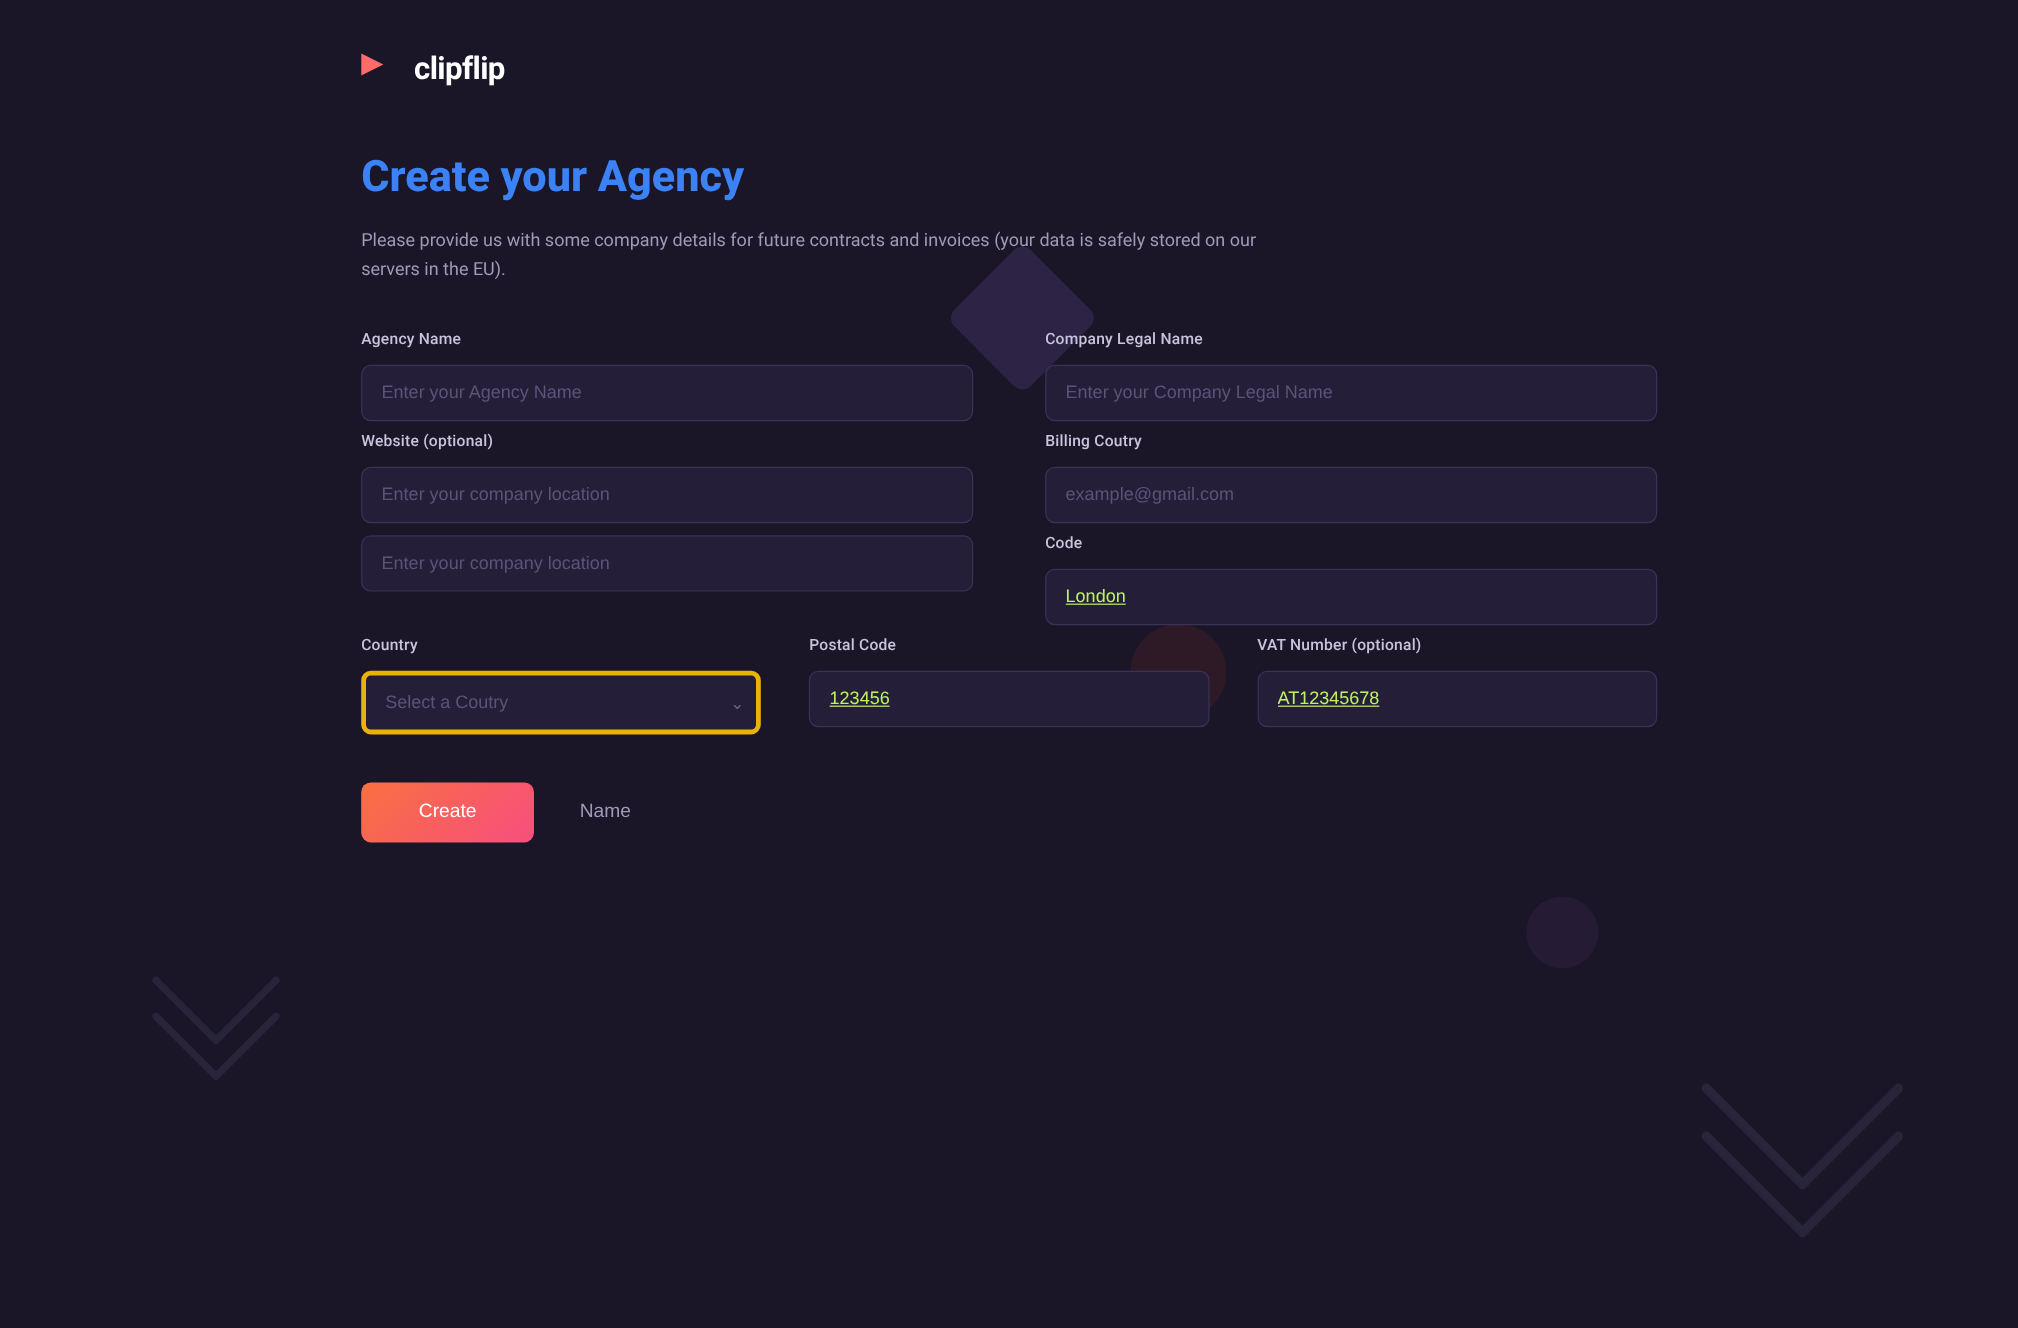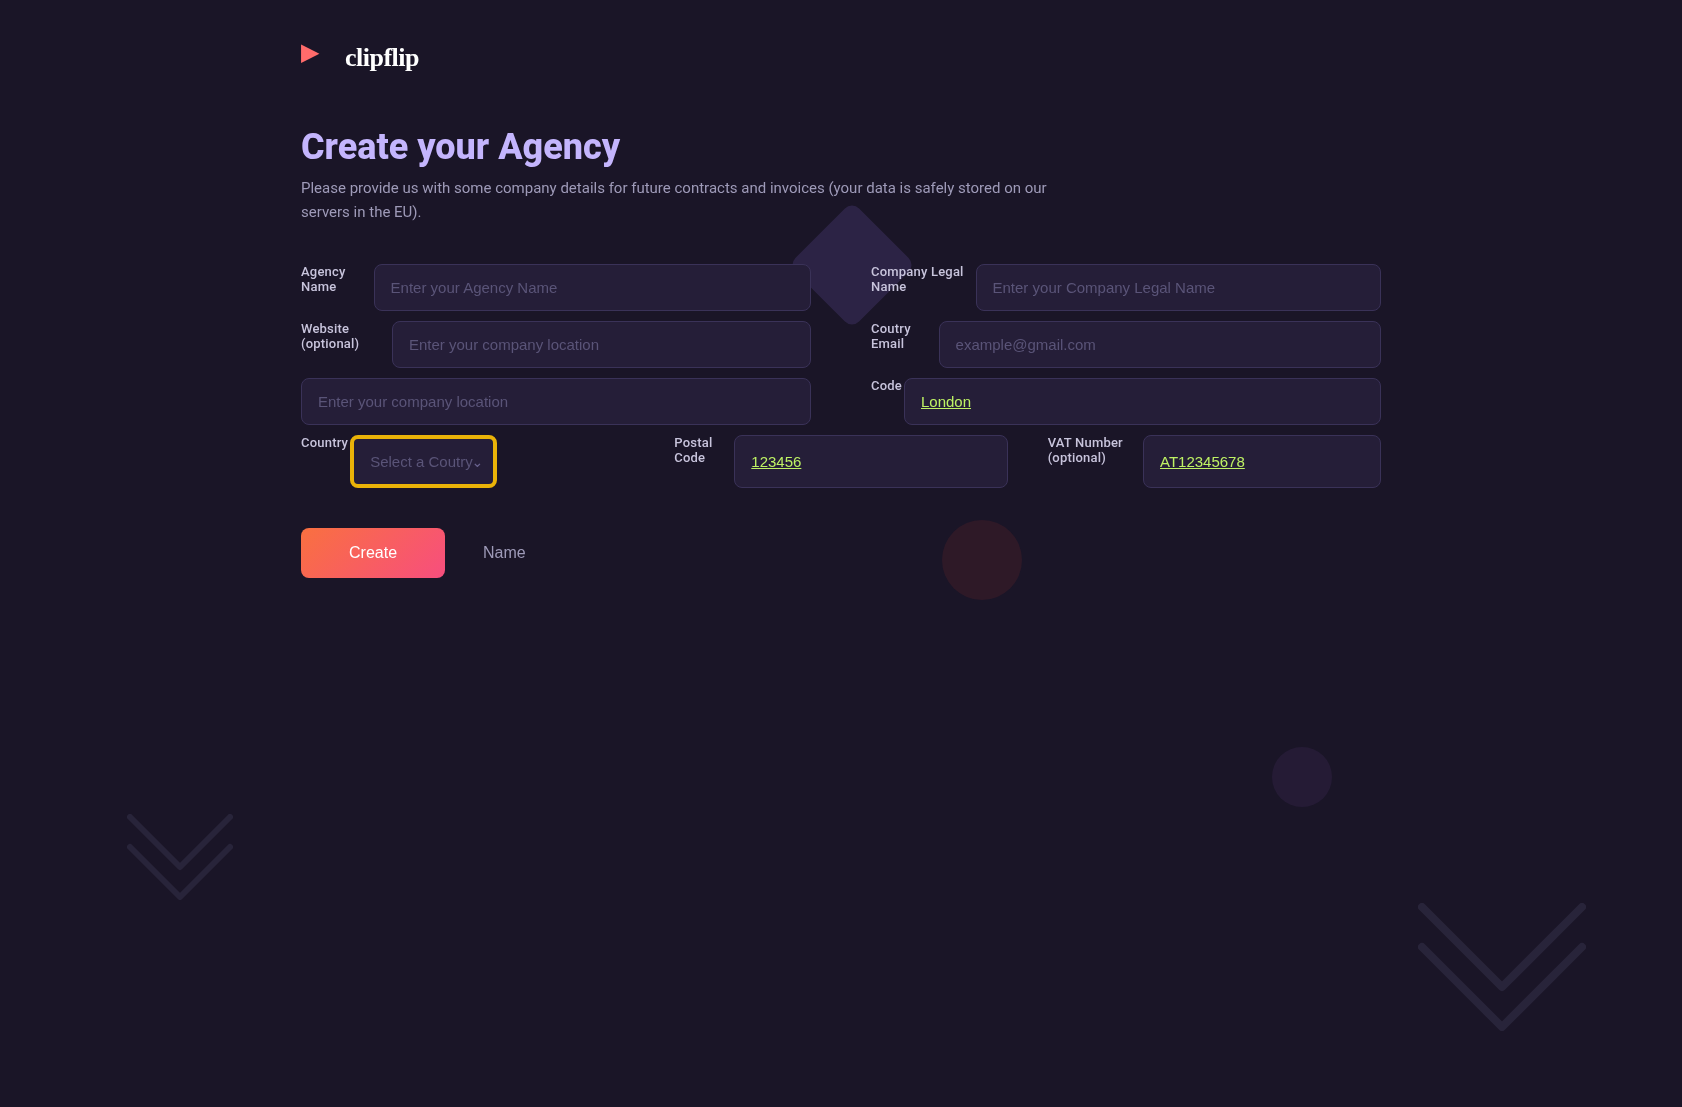--- a/index.html
+++ b/index.html
@@ -98,46 +98,45 @@
       color: #ff6b6b;
       font-size: 24px;
       line-height: 1;
     }
 
     .logo-text {
       font-size: 26px;
       font-weight: 700;
       color: #ffffff;
       letter-spacing: -0.5px;
-      font-family: Liberation Serif, serif;
     }
 
     
     .page-header {
       margin-bottom: 40px;
     }
 
     .page-title {
       font-size: 36px;
       font-weight: 800;
-      color: #c4b5fd;
-      margin-bottom: 8px;
+      color: #3b82f6;
+      margin-bottom: 20px;
     }
 
     .page-subtitle {
       font-size: 15px;
       color: #9e9ab8;
       max-width: 780px;
       line-height: 1.6;
     }
 
     .form-group {
       display: flex;
-      flex-direction: row;
-      gap: 2px;
+      flex-direction: column;
+      gap: 13px;
     }
 
     .form-label {
       font-size: 13px;
       font-weight: 500;
       color: #c8c4dc;
       letter-spacing: 0.2px;
     }
 
     .form-input {
@@ -274,21 +273,21 @@
         <input type="text" class="form-input" placeholder="Enter your Company Legal Name" style="">
       </div>
     </div>
 
     <div class="form-row" style="margin-top: 8px;">
       <div class="form-group">
         <label class="form-label">Website (optional)</label>
         <input type="text" class="form-input" placeholder="Enter your company location" style="">
       </div>
       <div class="form-group">
-        <label class="form-label">Coutry Email</label>
+        <label class="form-label">Billing Coutry</label>
         <input type="email" class="form-input" placeholder="example@gmail.com" style="">
       </div>
     </div>
 
     <div class="form-row" style="margin-top: 8px;">
       <div class="form-group">
         <input type="text" class="form-input" placeholder="Enter your company location" style="">
       </div>
       <div class="form-group">
         <label class="form-label">Code</label>

